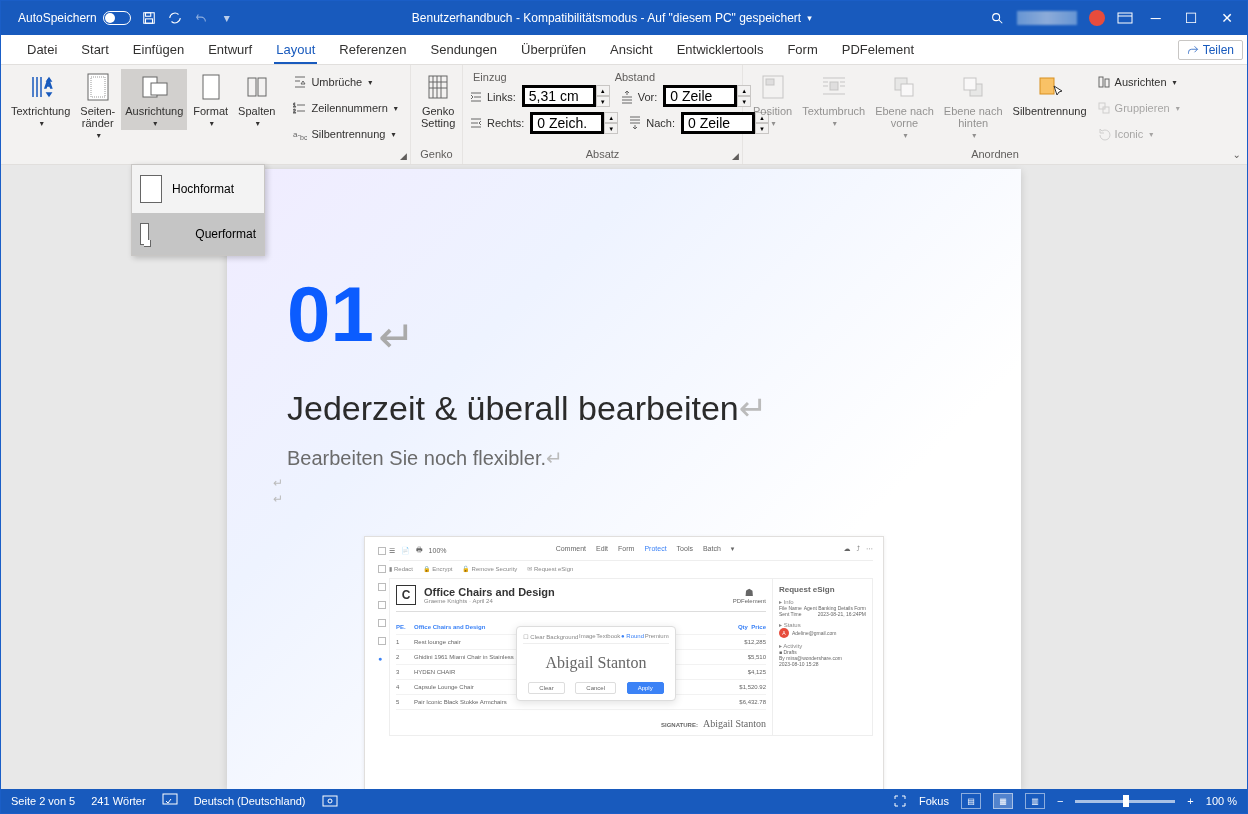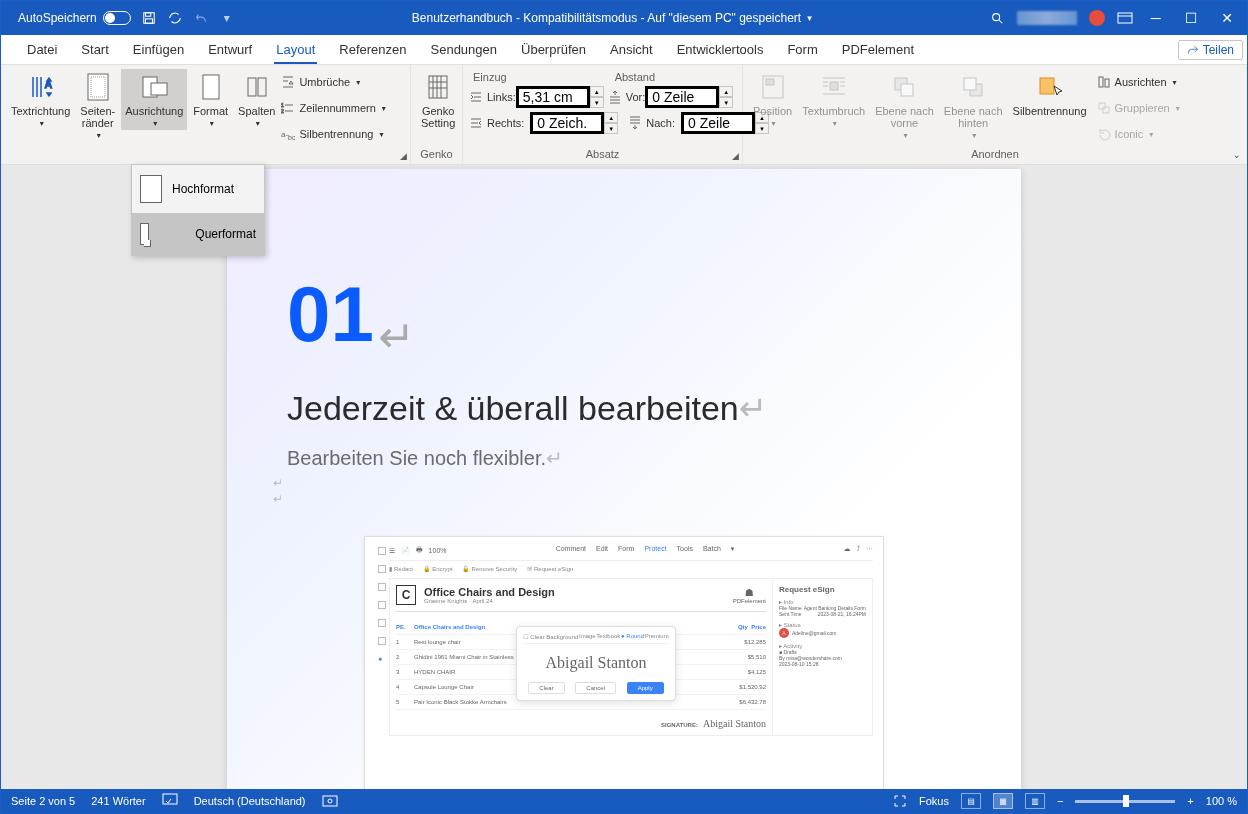--- a/index.html
+++ b/index.html
@@ -210,21 +210,21 @@
       <div class="rb-btn">
         <div class="icon-box">
             <svg width="24" height="24" viewBox="0 0 24 24" fill="none" stroke="#666">
               <rect x="3" y="3" width="8" height="18"></rect>
               <rect x="13" y="3" width="8" height="18"></rect>
             </svg>
           </div>
         <div class="lbl">Spalten</div>
         <span class="chevron">▾</span>
       </div>
-      <div class="vstack" style="margin-left:0">
+      <div class="vstack" style="margin-left:12px">
         <div class="row-item">
             <svg width="14" height="14" viewBox="0 0 14 14" fill="none" stroke="#666">
               <path d="M2 2h10M2 6h5M2 12h10M8 9l2-3 2 3z"></path>
             </svg>
             <span>Umbrüche</span>
             <span class="chevron">▾</span>
           </div>
         <div class="row-item">
             <svg width="14" height="14" viewBox="0 0 14 14" fill="none" stroke="#666">
               <text x="0" y="6" font-size="5">1</text>
@@ -262,21 +262,21 @@
     </div>
     <div class="group-name">Genko</div>
   </div>
 
   <div class="ribbon-group" style="width:280px">
     <div class="group-controls" style="flex-direction:column;gap:2px;align-items:stretch;padding-top:2px">
       <div style="display:flex;gap:60px;font-size:11px;color:#605e5c;padding-left:4px">
         <span>Einzug</span>
         <span style="margin-left:48px">Abstand</span>
       </div>
-      <div style="display:flex;align-items:center">
+      <div style="display:flex;gap:6px;align-items:flex-start">
         <div class="row-item">
             <svg width="14" height="14" viewBox="0 0 14 14" fill="none" stroke="#666">
               <path d="M2 3h10M5 7h7M2 11h10M2 5l2 2-2 2"></path>
             </svg>
             <span>Links:</span>
           </div>
         <div class="spin">
             <input value="5,31 cm" style="">
             <div class="spin-btns">
               <div>▲</div>

